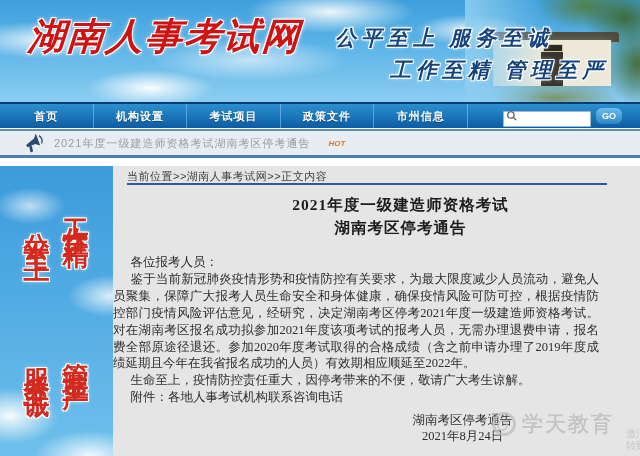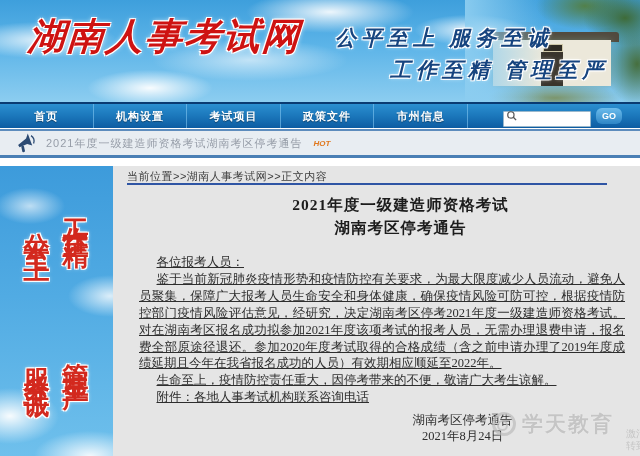--- a/index.html
+++ b/index.html
@@ -52,24 +52,24 @@
   .search-wrap{position:relative;width:88px;height:16px;}
   .search-input{width:88px;height:16px;border:1px solid #9bb8cc;background:#fff;box-sizing:border-box;
     padding:0 2px 0 18px;font-size:10px;border-radius:1px;}
   .search-icon{position:absolute;left:3px;top:2px;width:12px;height:12px;}
   .go-btn{width:26px;height:16px;border:none;border-radius:6px;color:#fff;font-size:9px;font-weight:bold;
     background:linear-gradient(180deg,#6cbcec 0%,#2e86c6 100%);cursor:pointer;line-height:14px;}
 
   
   .notice{position:absolute;left:0;top:129px;width:640px;height:29px;box-sizing:border-box;
     border-top:2px solid #5d8cbd;border-bottom:3px solid #4a7fb5;background:#e8edf2;
-    display:flex;align-items:center;padding-left:16px;}
+    display:flex;align-items:center;padding-left:24px;}
   .megaphone-icon{width:22px;height:20px;margin-right:8px;transform:rotate(-12deg);}
   .notice-link{font-size:11px;color:#969da8;letter-spacing:1px;text-decoration:none;cursor:pointer;}
-  .hot{font-size:8px;font-style:italic;font-weight:bold;color:#e0781e;vertical-align:super;margin-left:11px;}
+  .hot{font-size:8px;font-style:italic;font-weight:bold;color:#e0781e;vertical-align:super;margin-left:18px;}
 
   
   .sidebar{position:absolute;left:0;top:166px;width:113px;height:290px;overflow:hidden;
     background:
       radial-gradient(ellipse 70px 40px at 10px 250px, rgba(255,255,255,.95), rgba(255,255,255,0) 70%),
       radial-gradient(ellipse 60px 30px at 110px 130px, rgba(255,255,255,.8), rgba(255,255,255,0) 70%),
       radial-gradient(ellipse 50px 26px at 30px 40px, rgba(255,255,255,.65), rgba(255,255,255,0) 70%),
       radial-gradient(ellipse 80px 36px at 90px 290px, rgba(255,255,255,.9), rgba(255,255,255,0) 70%),
       linear-gradient(180deg,#3d9bdb 0%,#51abe3 45%,#6fc0ec 100%);}
   .vtext{position:absolute;writing-mode:vertical-rl;font-family:"Liberation Serif",serif;
@@ -80,23 +80,23 @@
   .v-right-bottom{left:58px;top:176px;}
   .v-left-bottom{left:19px;top:181px;}
 
   .content{position:absolute;left:113px;top:166px;width:527px;height:290px;background:#e5e5e5;}
   .breadcrumb{position:absolute;left:14px;top:3px;font-size:11px;color:#3c3c3c;letter-spacing:.5px;}
   .breadcrumb .crumb-link{color:#3c3c3c;cursor:pointer;text-decoration:none;}
   .rule{position:absolute;left:14px;top:17px;width:480px;height:2px;background:#2f55a4;}
   .article-title{position:absolute;left:0;top:27px;width:527px;text-align:center;
     font-family:"Liberation Serif",serif;font-weight:bold;font-size:15.5px;color:#1c1c1c;
     line-height:23px;letter-spacing:1px;margin-left:24px;}
-  .article-body{position:absolute;left:26px;top:88px;width:486px;
+  .article-body{position:absolute;left:0;top:88px;width:486px;
     font-family:"Liberation Serif",serif;font-size:12.5px;color:#2e2e2e;line-height:16.9px;
-    text-align:justify;text-decoration:underline;}
+    text-align:justify;}
   .article-body p{margin:0;text-indent:1.4em;}
   .signature{position:absolute;left:282px;top:246px;width:135px;text-align:center;
     font-family:"Liberation Serif",serif;font-size:12.5px;color:#2e2e2e;line-height:16px;}
 
   .watermark{position:absolute;left:492px;top:410px;display:flex;align-items:center;gap:6px;opacity:.7;}
   .wm-logo{width:24px;height:24px;border:3px solid #bdbdbd;border-radius:50%;position:relative;box-sizing:border-box;}
   .wm-logo:before{content:"";position:absolute;left:2px;top:5px;width:7px;height:7px;border:2px solid #bdbdbd;border-radius:50%;}
   .wm-text{font-size:21px;font-weight:bold;color:#b8b8b8;letter-spacing:2px;
     text-shadow:0 0 1px #fff;font-family:"Liberation Sans",sans-serif;}
   .corner-overlay{position:absolute;right:-6px;top:428px;font-size:10px;color:rgba(150,150,150,.4);

